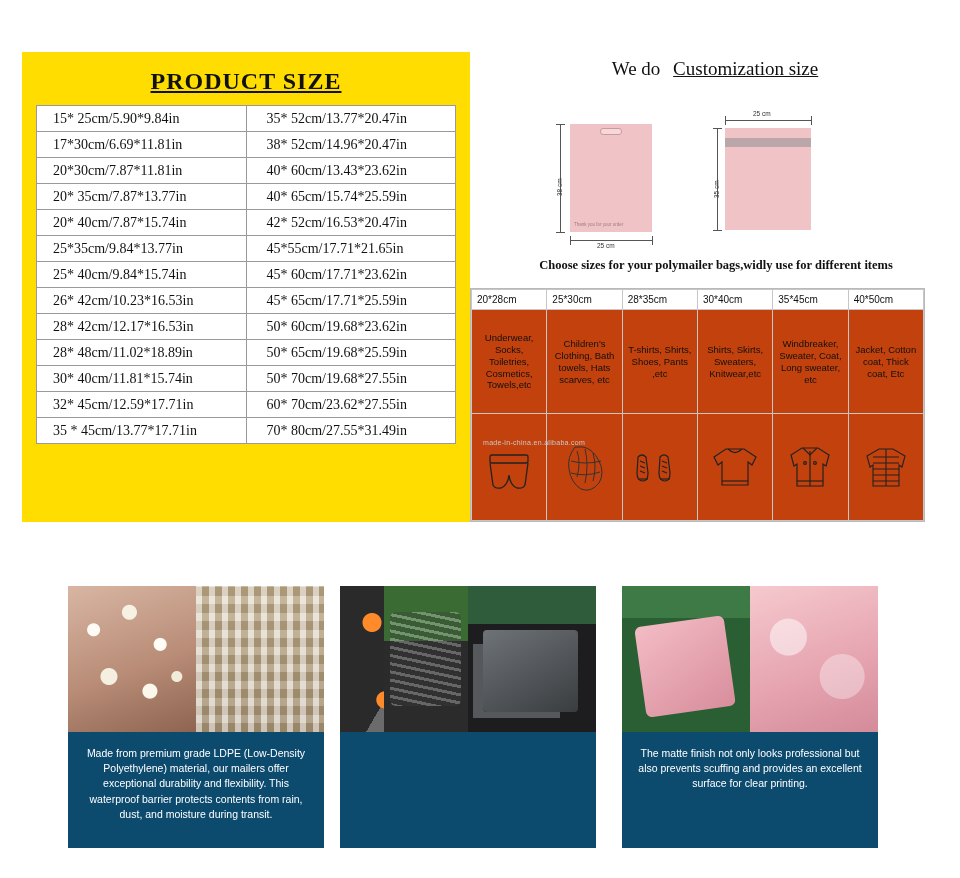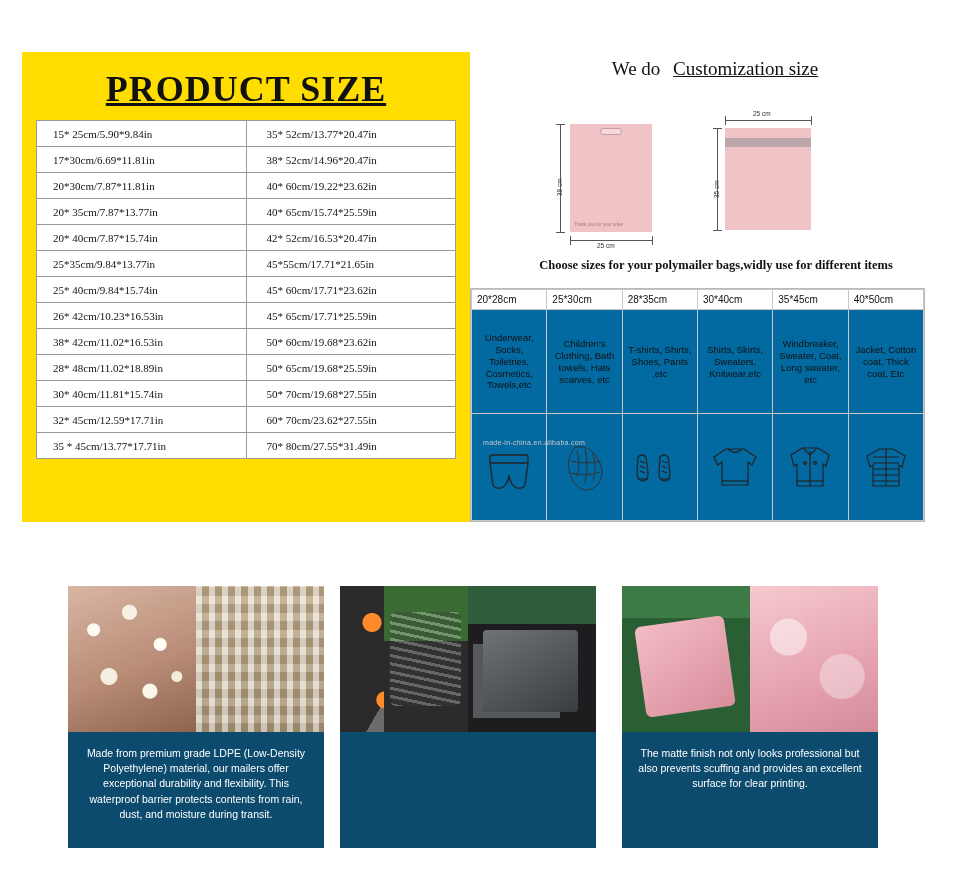--- a/index.html
+++ b/index.html
@@ -24,37 +24,37 @@
   
   .size-panel {
     position: absolute;
     left: 22px; top: 52px;
     width: 448px; height: 470px;
     background: #ffdd00;
     padding: 10px 14px 14px 14px;
   }
   .size-title {
     text-align: center;
-    font-size: 36px;
+    font-size: 24px;
     font-weight: bold;
     letter-spacing: 1px;
     text-decoration: underline;
     margin: 6px 0 10px 0;
     font-family: "Liberation Serif", serif;
   }
   table.size-table {
     width: 100%;
     border-collapse: collapse;
     background: #fff;
     table-layout: fixed;
   }
   table.size-table td {
     border: 1px solid #999;
     height: 26px;
-    font-size: 11px;
+    font-size: 14px;
     padding: 2px 6px;
     white-space: nowrap;
     font-family: "Liberation Serif", serif;
   }
   table.size-table td.c1 { width: 50%; padding-left: 16px; }
   table.size-table td.c2 { width: 50%; padding-left: 20px; }
 
   
   .cust-title {
     position: absolute;
@@ -126,21 +126,21 @@
     font-size: 12.5px;
     font-family: "Liberation Serif", serif;
     font-weight: bold;
   }
 
   
   .items-table-wrap {
     position: absolute;
     left: 470px; top: 288px;
     width: 455px; height: 234px;
-    background: #0369a1;
+    background: #c2410c;
     border: 1px solid #b9b9b9;
   }
   table.items-table {
     width: 100%;
     height: 100%;
     border-collapse: collapse;
     table-layout: fixed;
   }
   table.items-table th, table.items-table td {
     border: 1px solid #c6c6c6;
@@ -297,21 +297,21 @@
         <tr>
           <td class="c1">15* 25cm/5.90*9.84in</td>
           <td class="c2">35* 52cm/13.77*20.47in</td>
         </tr>
         <tr>
           <td class="c1">17*30cm/6.69*11.81in</td>
           <td class="c2">38* 52cm/14.96*20.47in</td>
         </tr>
         <tr>
           <td class="c1">20*30cm/7.87*11.81in</td>
-          <td class="c2">40* 60cm/19.22*23.62in</td>
+          <td class="c2">40* 60cm/13.43*23.62in</td>
         </tr>
         <tr>
           <td class="c1">20* 35cm/7.87*13.77in</td>
           <td class="c2">40* 65cm/15.74*25.59in</td>
         </tr>
         <tr>
           <td class="c1">20* 40cm/7.87*15.74in</td>
           <td class="c2">42* 52cm/16.53*20.47in</td>
         </tr>
         <tr>
@@ -320,21 +320,21 @@
         </tr>
         <tr>
           <td class="c1">25* 40cm/9.84*15.74in</td>
           <td class="c2">45* 60cm/17.71*23.62in</td>
         </tr>
         <tr>
           <td class="c1">26* 42cm/10.23*16.53in</td>
           <td class="c2">45* 65cm/17.71*25.59in</td>
         </tr>
         <tr>
-          <td class="c1">38* 42cm/11.02*16.53in</td>
+          <td class="c1">28* 42cm/12.17*16.53in</td>
           <td class="c2">50* 60cm/19.68*23.62in</td>
         </tr>
         <tr>
           <td class="c1">28* 48cm/11.02*18.89in</td>
           <td class="c2">50* 65cm/19.68*25.59in</td>
         </tr>
         <tr>
           <td class="c1">30* 40cm/11.81*15.74in</td>
           <td class="c2">50* 70cm/19.68*27.55in</td>
         </tr>

